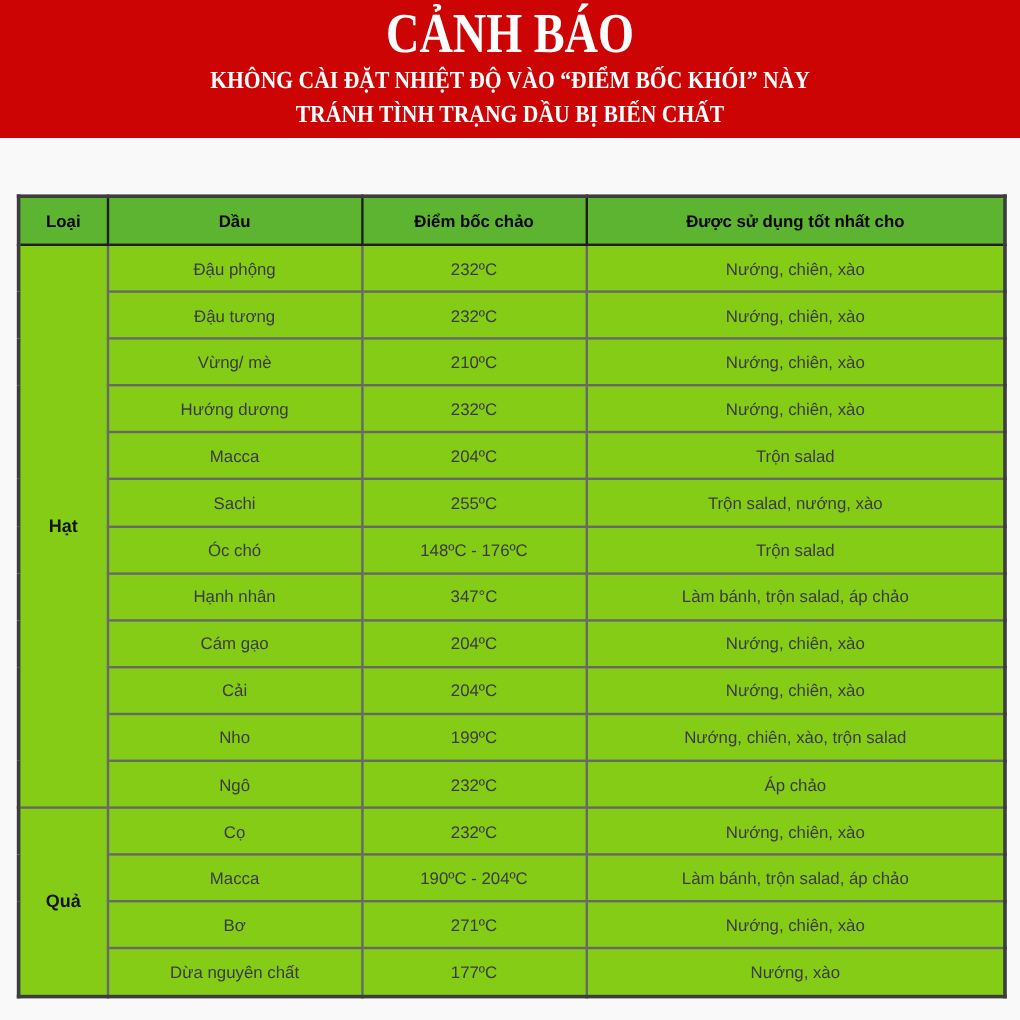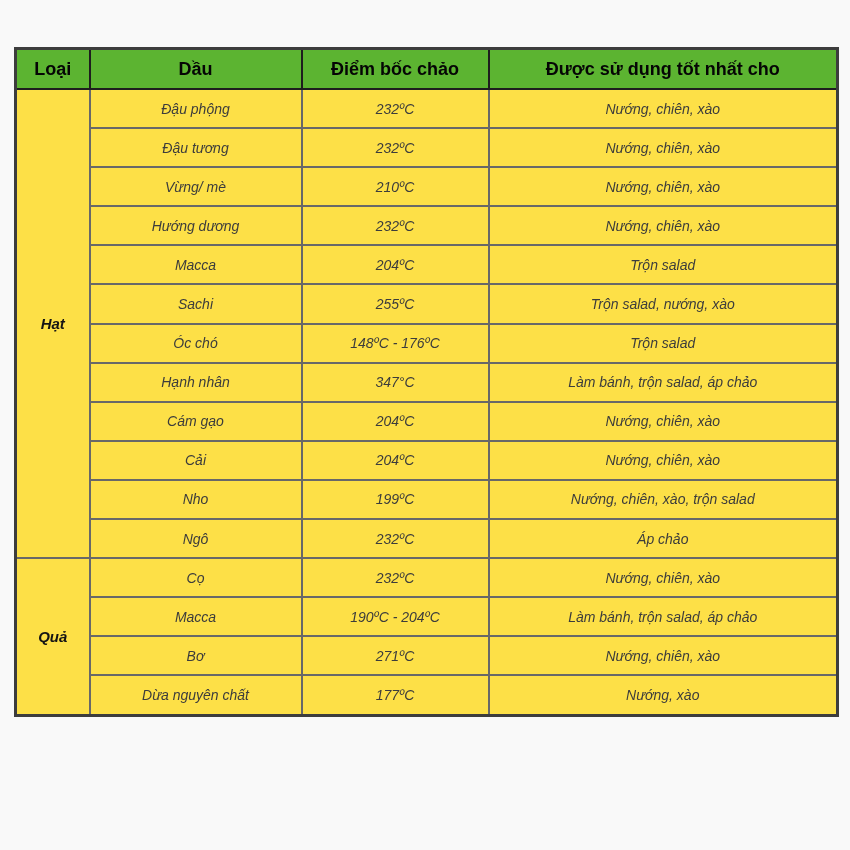--- a/index.html
+++ b/index.html
@@ -50,53 +50,57 @@
     width: 822px;
     border-collapse: collapse;
     table-layout: fixed;
     background: #ffffff;
     border: 3px solid #3d3d3d;
   }
   table.oils th {
     background: #5cb431;
     border: 2px solid #1e1e1e;
     color: #050505;
-    font-size: 18px;
+    font-size: 14px;
     font-weight: 700;
     height: 34px;
     padding: 2px 4px;
     text-align: center;
   }
   table.oils td {
     border: 2px solid #686868;
     color: #3c3c3c;
     font-size: 14px;
     height: 37.1px;
     padding: 0 6px;
     text-align: center;
     vertical-align: middle;
-    background: #fde047;
-    font-style: italic;
+    background: #84cc16;
   }
   table.oils td.group {
     font-weight: 700;
     font-size: 15px;
     color: #141414;
     text-align: center;
   }
   col.c-loai { width: 74px; }
   col.c-dau  { width: 212px; }
   col.c-diem { width: 187px; }
   col.c-dung { width: 349px; }
 </style>
 </head>
 <body>
 
 <div class="page">
 
+  <header class="banner">
+    <h1>CẢNH BÁO</h1>
+    <p class="sub">KHÔNG CÀI ĐẶT NHIỆT ĐỘ VÀO “ĐIỂM BỐC KHÓI” NÀY</p>
+    <p class="sub">TRÁNH TÌNH TRẠNG DẦU BỊ BIẾN CHẤT</p>
+  </header>
 
   <div class="table-wrap">
     <table class="oils">
       <colgroup>
         <col class="c-loai">
           <col class="c-dau">
           <col class="c-diem">
           <col class="c-dung">
       </colgroup>
       <thead>

